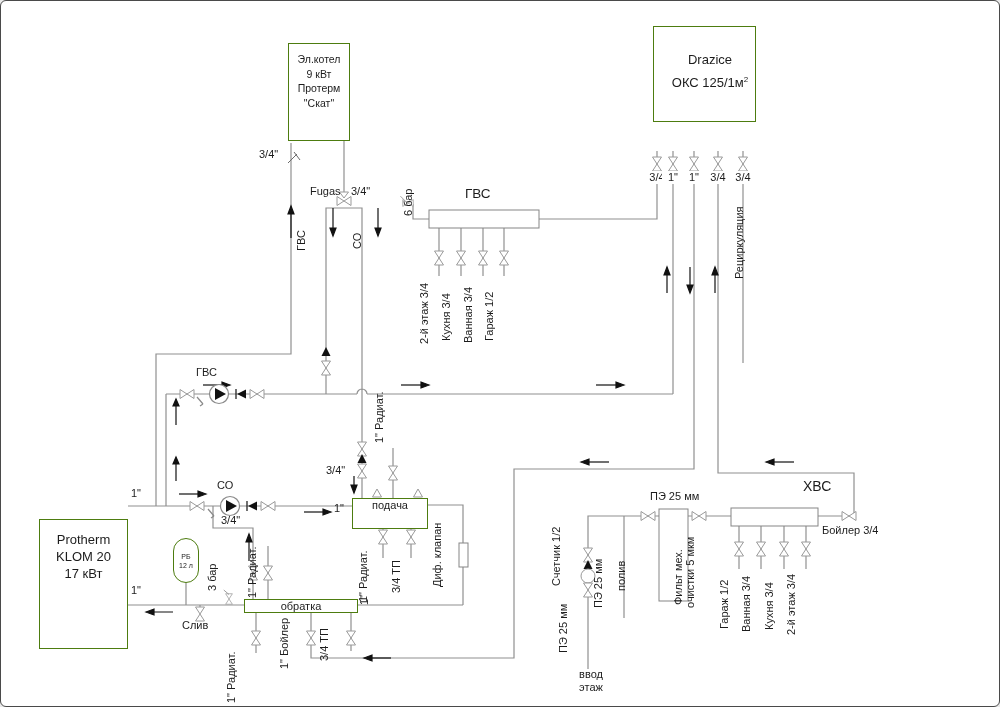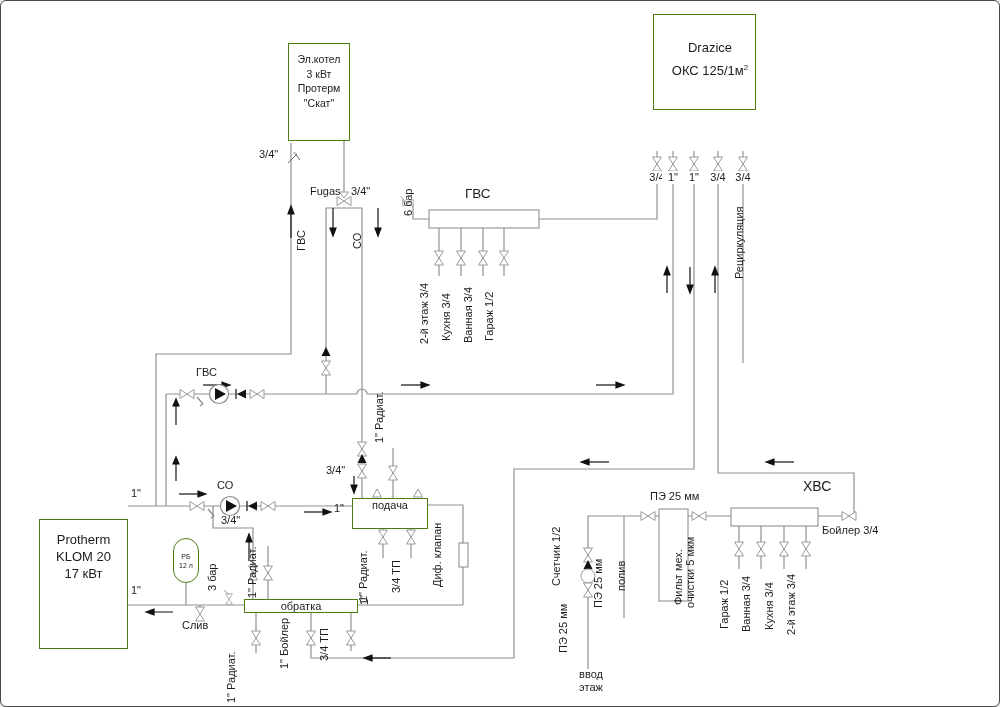--- a/index.html
+++ b/index.html
@@ -206,26 +206,26 @@
         <use href="#valveH"></use>
           <path d="M-10,-9 L-3,-2" stroke="#9a9a9a" stroke-width="1.3" fill="none"></path>
       </g>
 
       <path d="M287,162 L296,153 M293,151 L299,159" stroke="#6b6b6b" stroke-width="1" fill="none"></path>
     </g>
   </svg>
 
   <div class="box skat" style="left:287px;top:42px;width:62px;height:98px;">
     <div>Эл.котел</div>
-    <div>3 кВт</div>
+    <div>9 кВт</div>
     <div>Протерм</div>
     <div>"Скат"</div>
   </div>
 
-  <div class="box drazice" style="left:652px;top:13px;width:103px;height:96px;padding-left:11px;">
+  <div class="box drazice" style="left:652px;top:25px;width:103px;height:96px;padding-left:11px;">
     <div>Drazice</div>
     <div>
       <span>ОКС 125/1м</span><sup>2</sup>
     </div>
   </div>
 
   <div class="box protherm" style="left:38px;top:518px;width:89px;height:130px;">
     <div>Protherm</div>
     <div>KLOM 20</div>
     <div>17 кВт</div>

